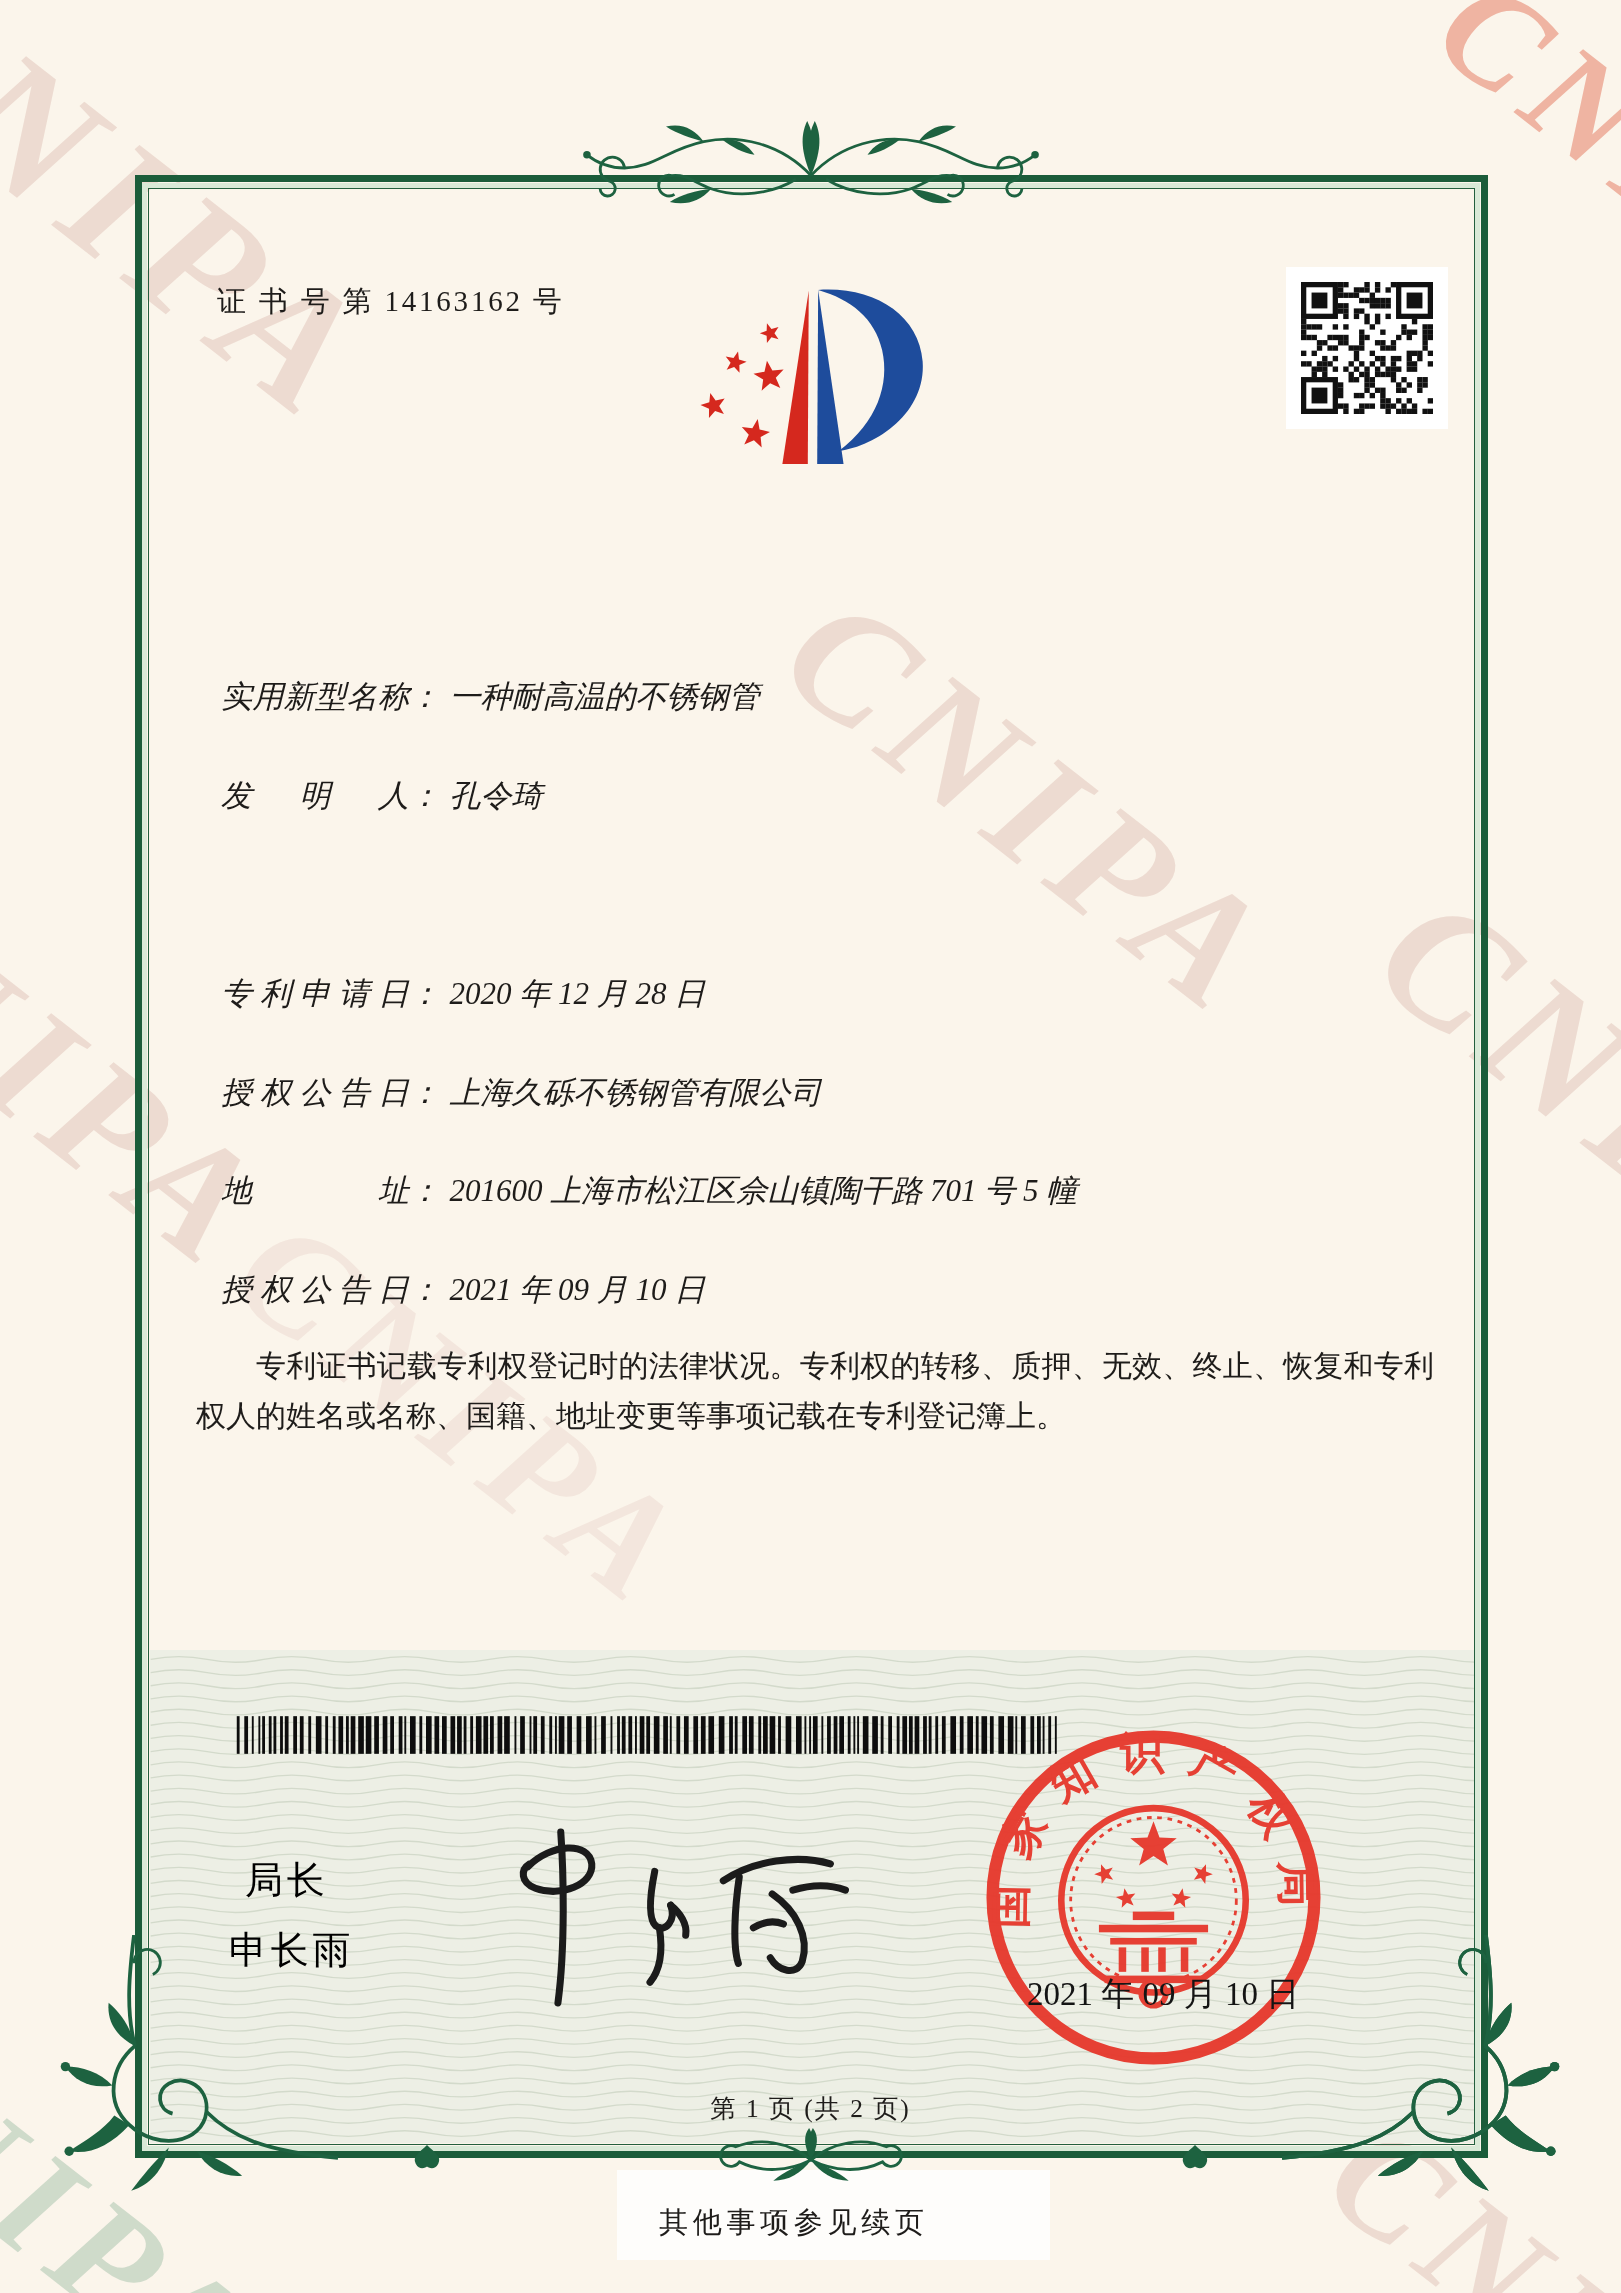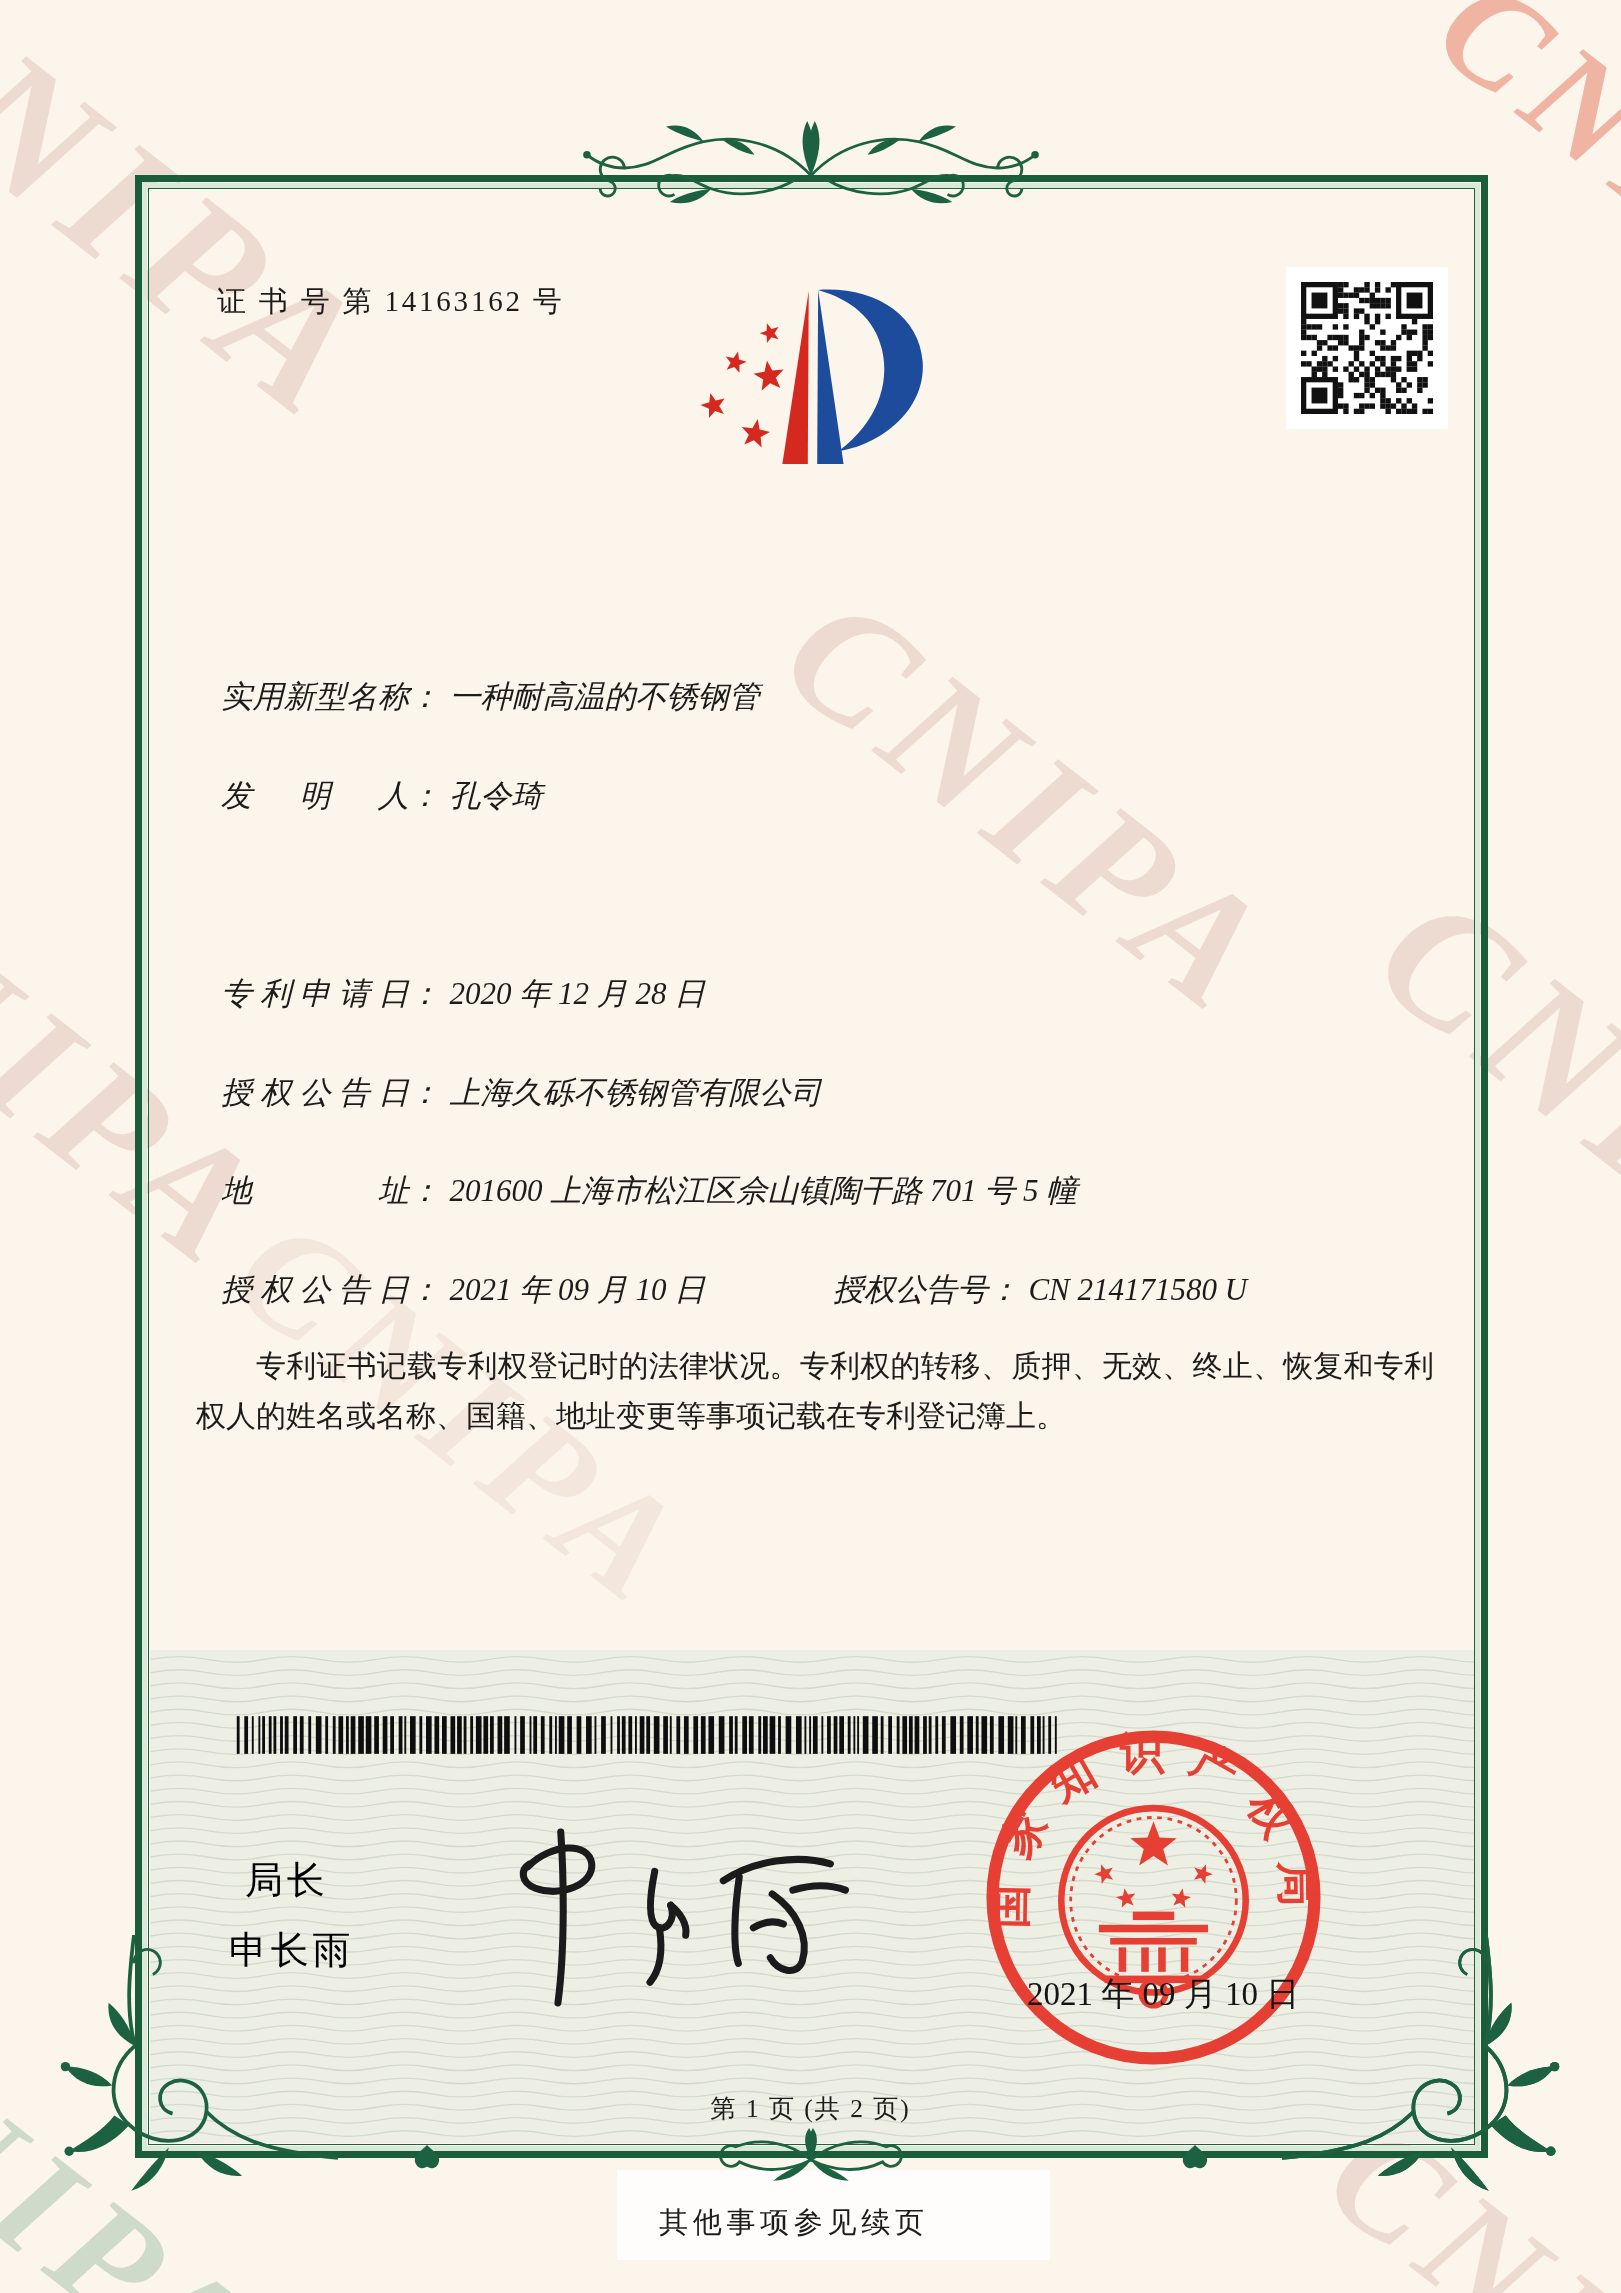--- a/index.html
+++ b/index.html
@@ -438,23 +438,20 @@
     <span class="flabel">专利申请日</span><span>：</span><span class="fvalue">2020 年 12 月 28 日</span>
   </div>
   <div class="frow" style="top:1072px">
     <span class="flabel">授权公告日</span><span>：</span><span class="fvalue">上海久砾不锈钢管有限公司</span>
   </div>
   <div class="frow" style="top:1170px">
     <span class="flabel">地址</span><span>：</span><span class="fvalue">201600 上海市松江区佘山镇陶干路 701 号 5 幢</span>
   </div>
   <div class="frow" style="top:1269px">
     <span class="flabel">授权公告日</span><span>：</span><span class="fvalue">2021 年 09 月 10 日</span>
-    <span class="fcol2">
-      <span class="flabel2">授权公告号</span><span>：</span><span class="fvalue">CN 214171580 U</span>
-    </span>
   </div>
 
   <div class="paras">
     <p>专利证书记载专利权登记时的法律状况。专利权的转移、质押、无效、终止、恢复和专利权人的姓名或名称、国籍、地址变更等事项记载在专利登记簿上。</p>
   </div>
 
   <svg class="barcode" id="barcode" width="836" height="38" viewBox="0 0 888 40">
       <rect x="4" y="0" width="3" height="40" fill="#0d0d0d"></rect>
       <rect x="12" y="0" width="4" height="40" fill="#0d0d0d"></rect>
       <rect x="20" y="0" width="2" height="40" fill="#0d0d0d"></rect>

